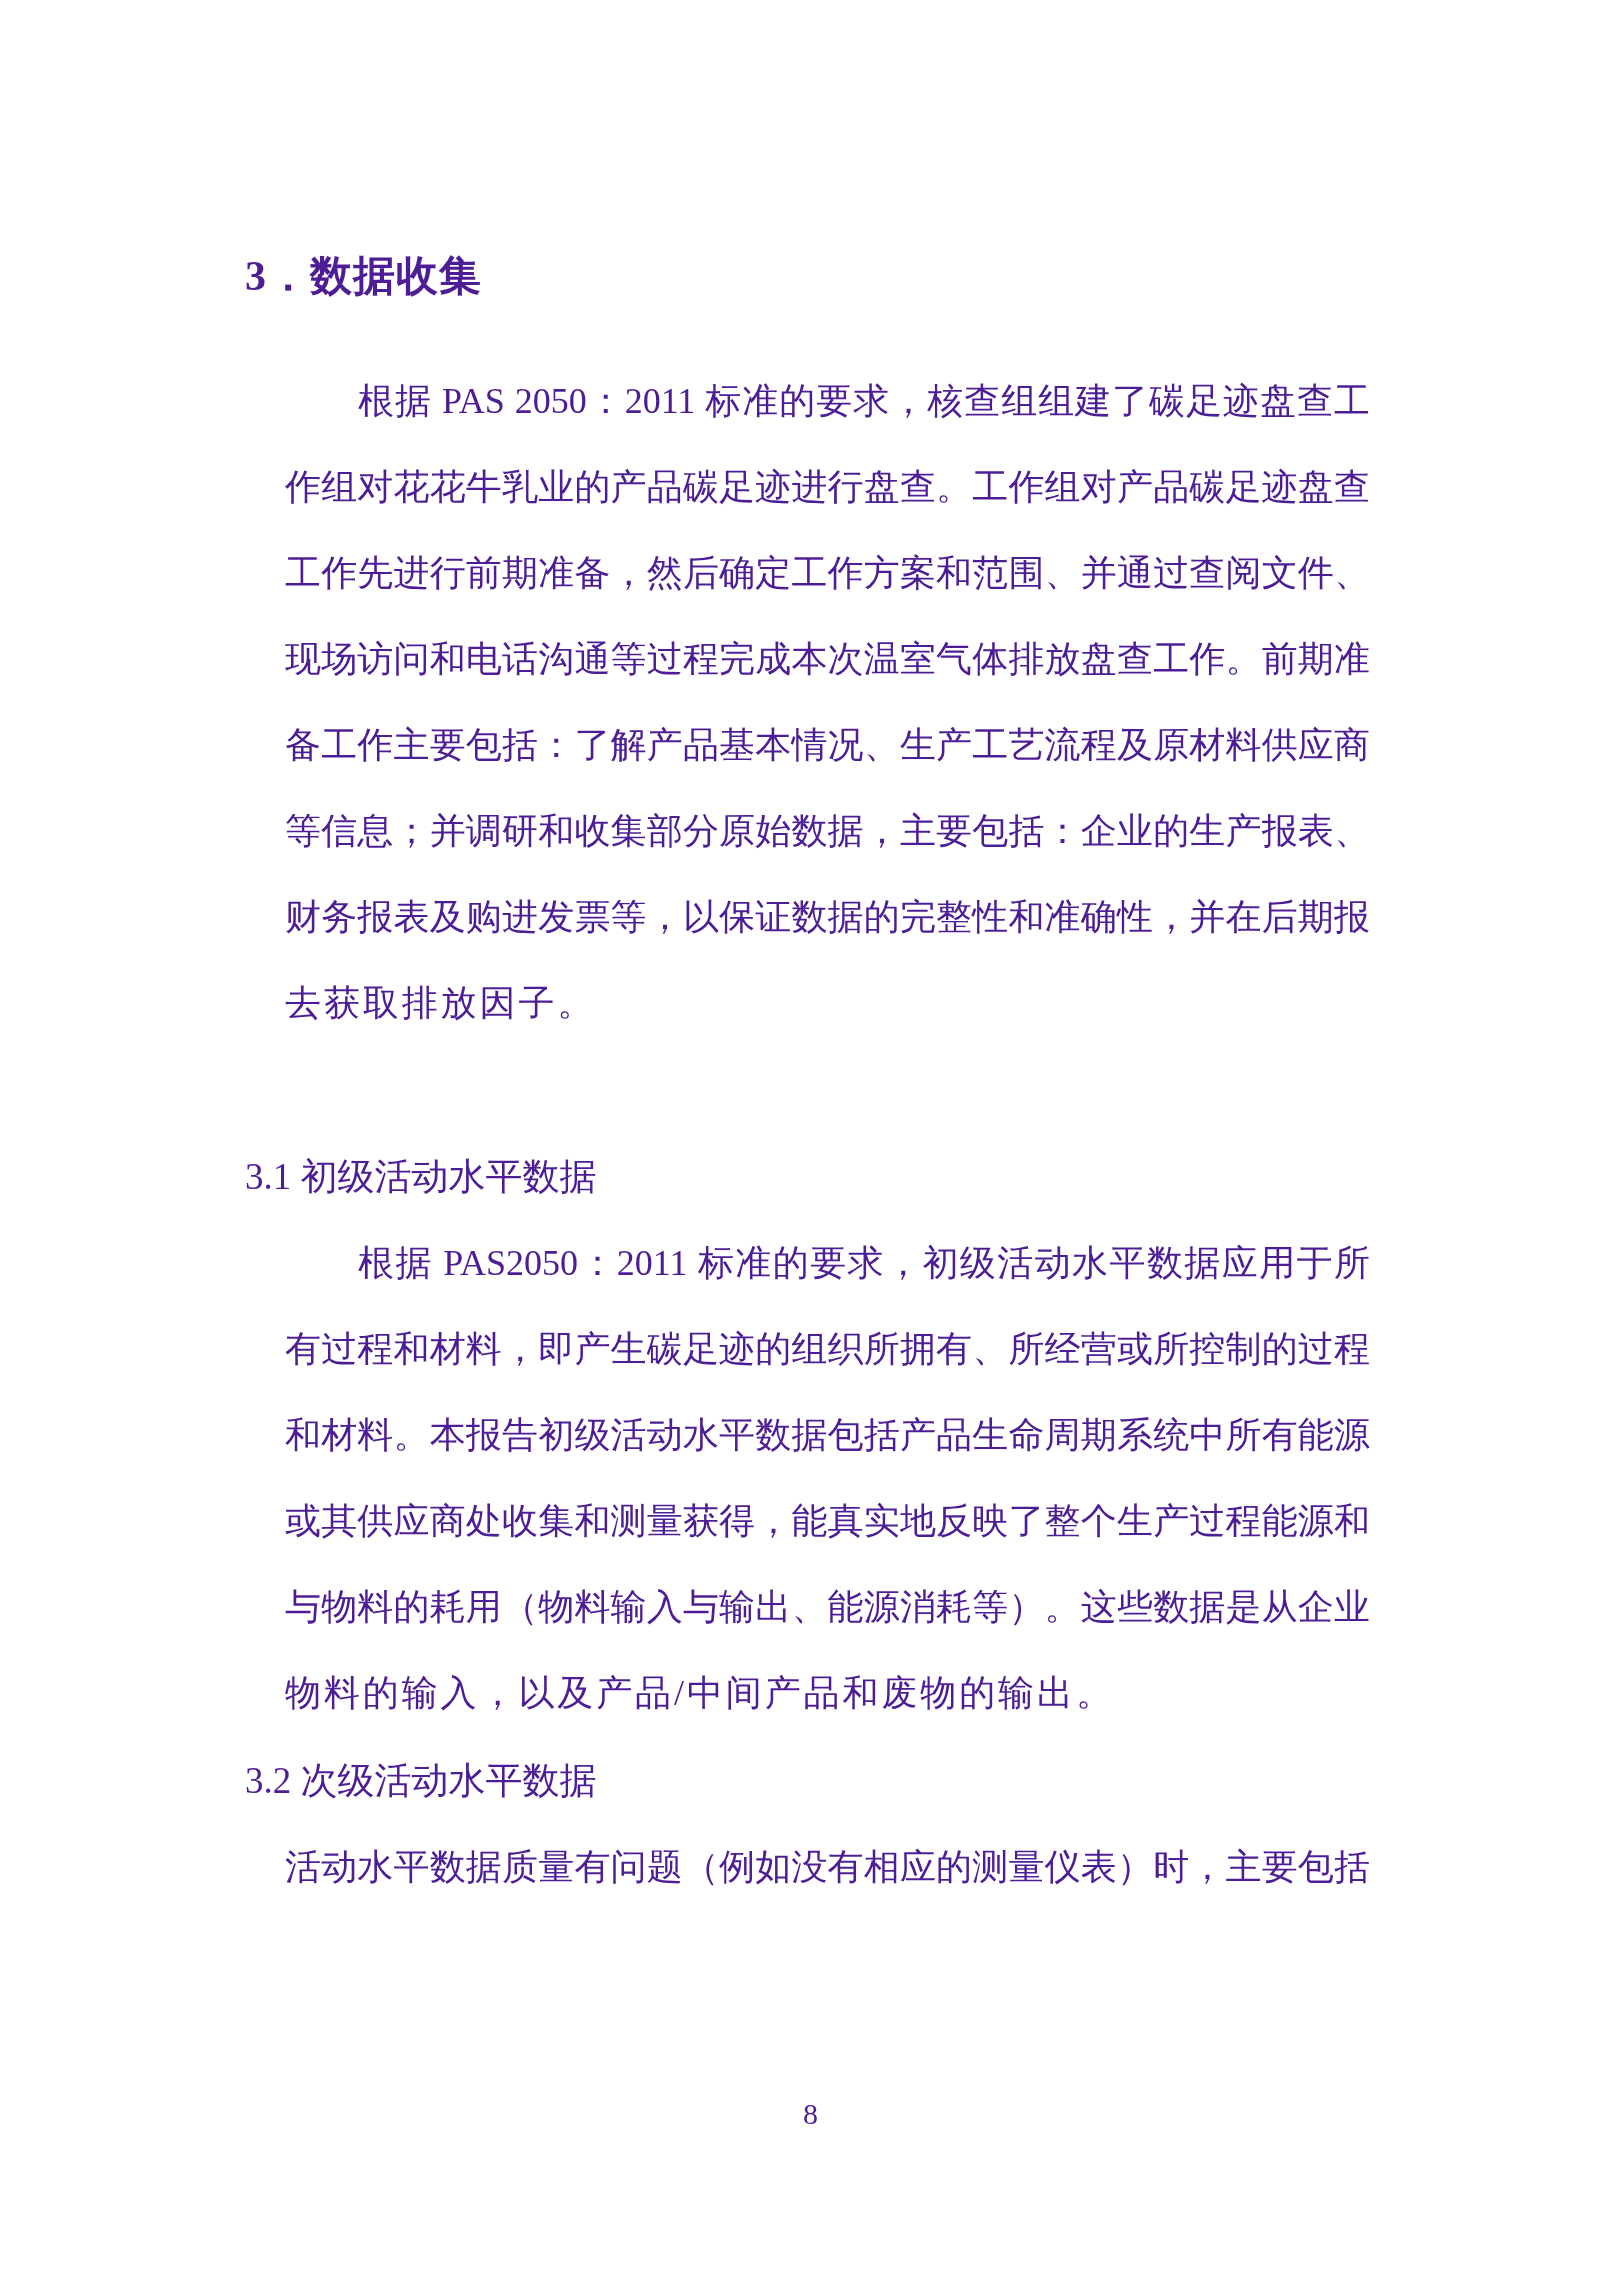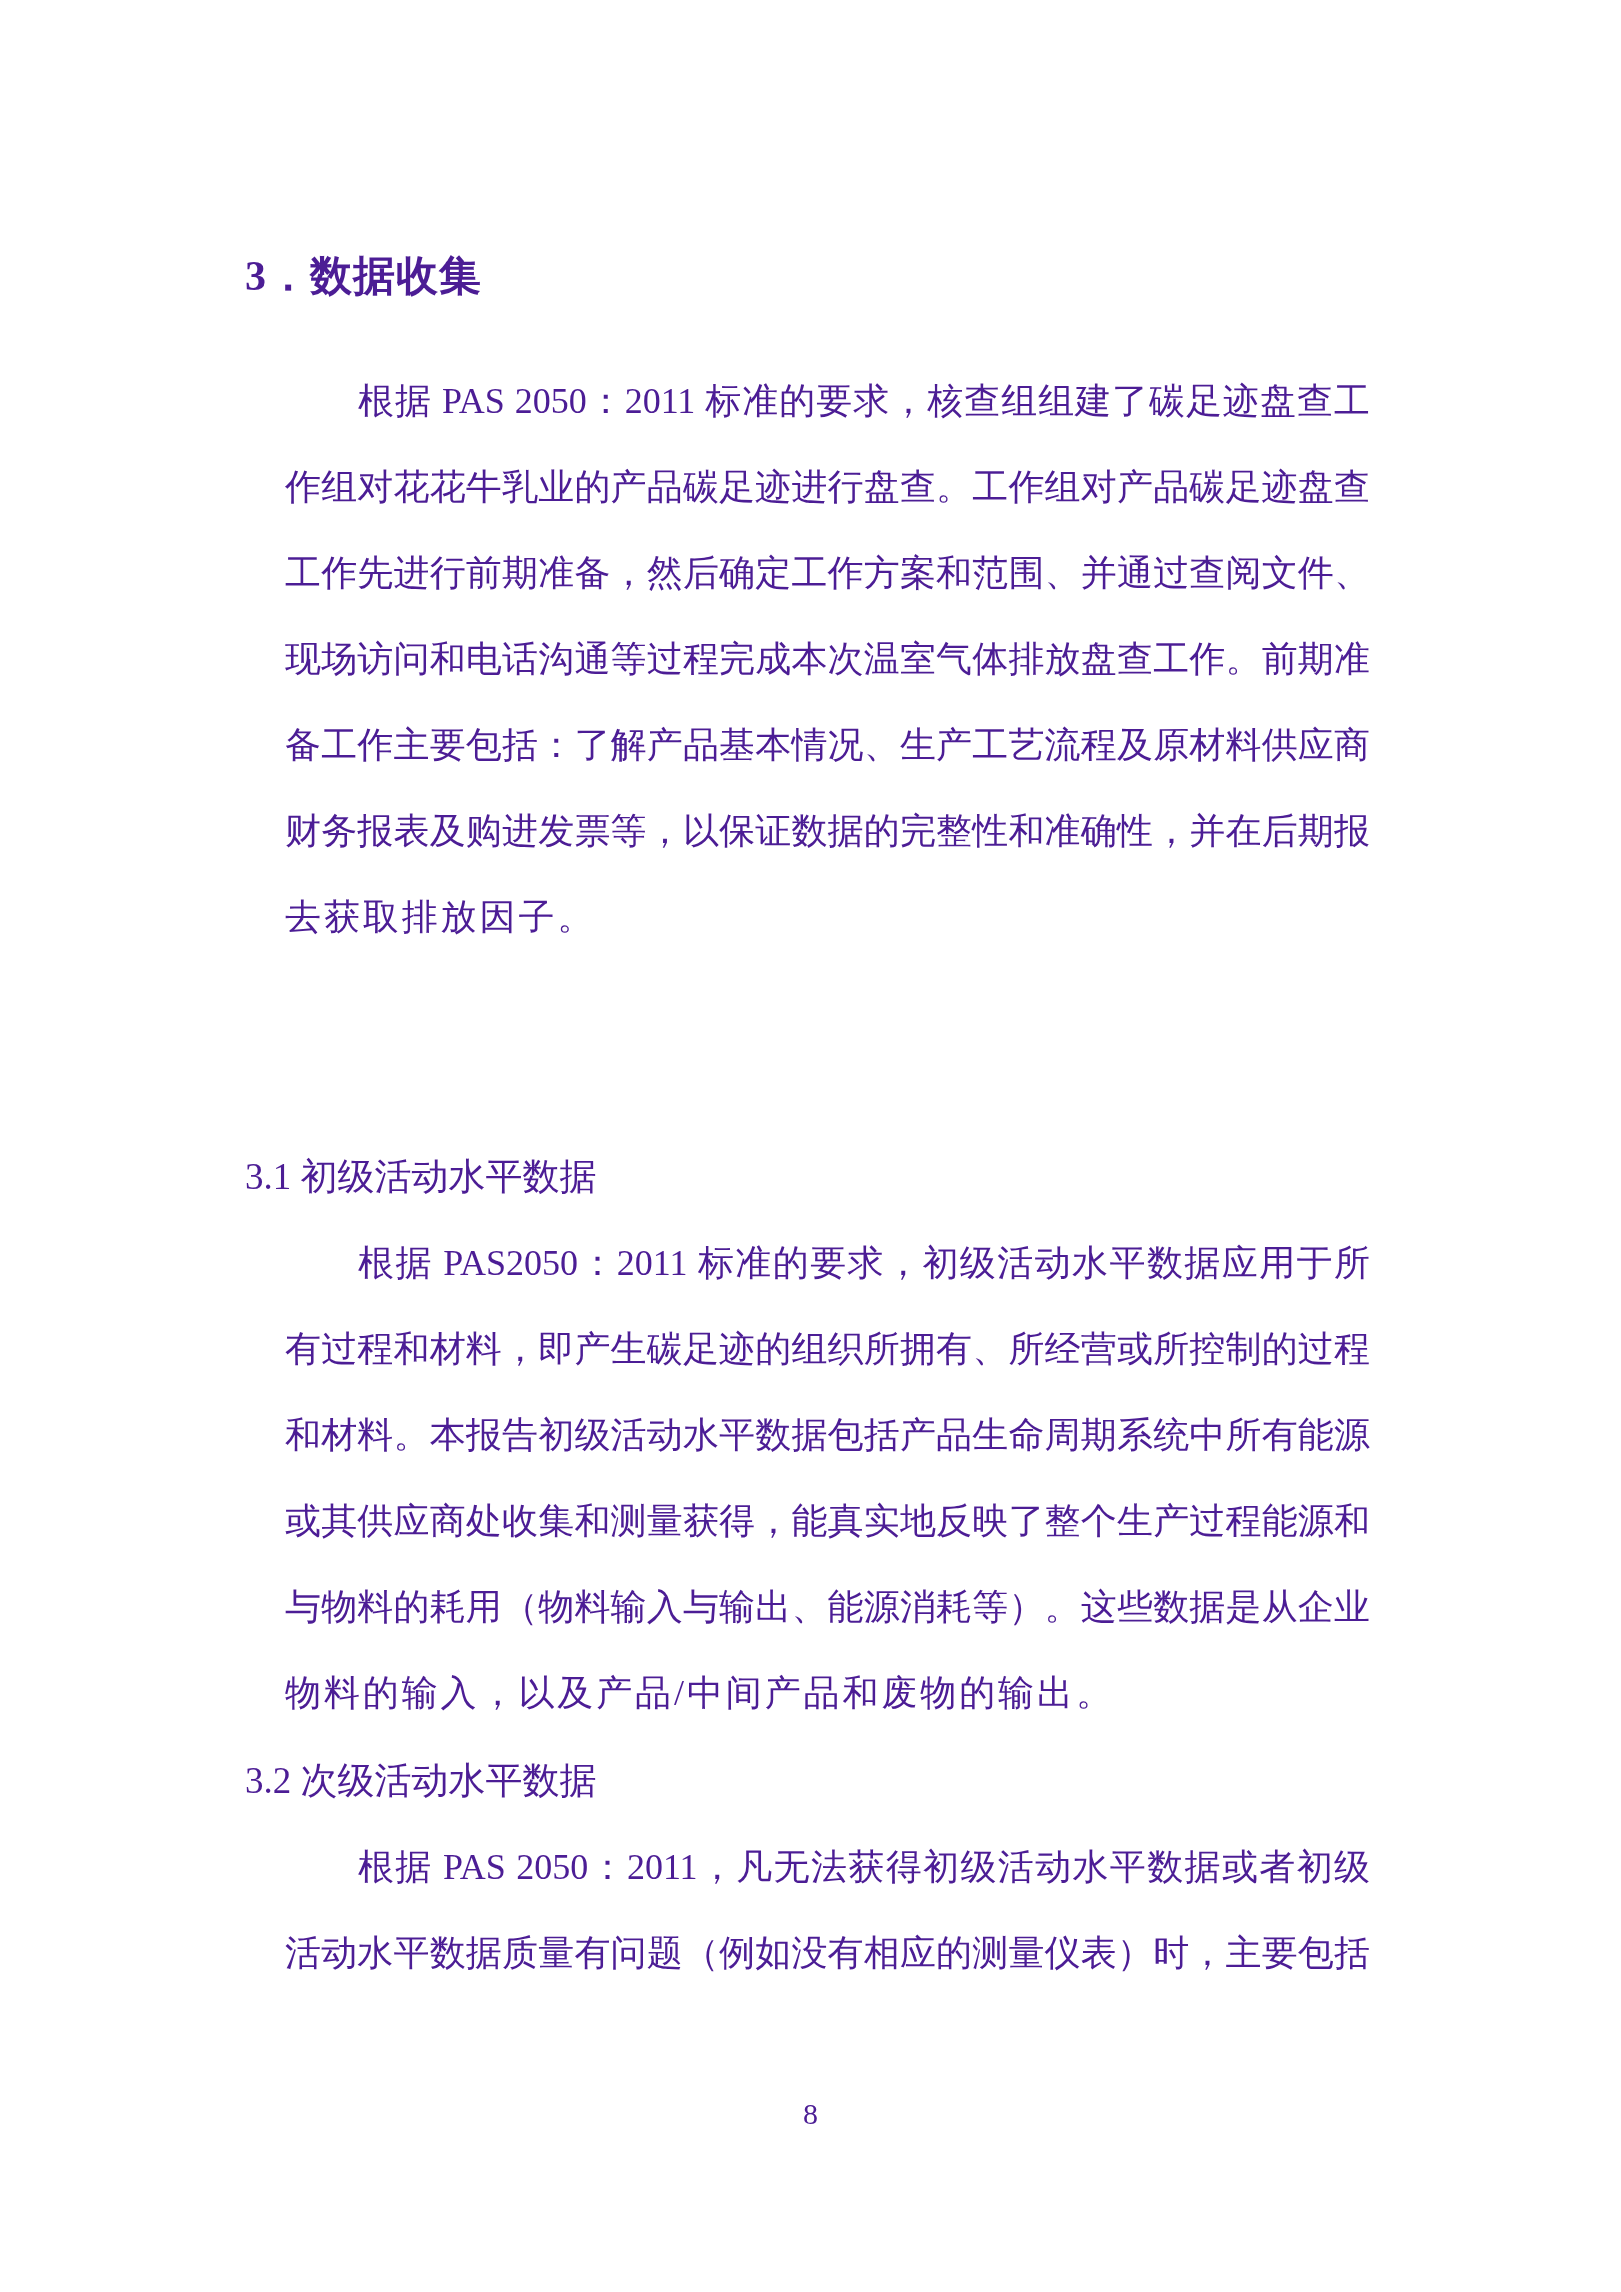--- a/index.html
+++ b/index.html
@@ -79,38 +79,38 @@
 <div class="page">
 
   <div class="doc-title">3．数据收集</div>
 
   <div class="para" id="para1">
     <div class="line first">根据 PAS 2050：2011 标准的要求，核查组组建了碳足迹盘查工</div>
     <div class="line">作组对花花牛乳业的产品碳足迹进行盘查。工作组对产品碳足迹盘查</div>
     <div class="line">工作先进行前期准备，然后确定工作方案和范围、并通过查阅文件、</div>
     <div class="line">现场访问和电话沟通等过程完成本次温室气体排放盘查工作。前期准</div>
     <div class="line">备工作主要包括：了解产品基本情况、生产工艺流程及原材料供应商</div>
+    <div class="line">等信息；并调研和收集部分原始数据，主要包括：企业的生产报表、</div>
     <div class="line">财务报表及购进发票等，以保证数据的完整性和准确性，并在后期报</div>
     <div class="line last">去获取排放因子。</div>
   </div>
 
   <div class="sub-heading" id="h31">3.1  初级活动水平数据</div>
 
   <div class="para" id="para2">
     <div class="line first">根据 PAS2050：2011 标准的要求，初级活动水平数据应用于所</div>
     <div class="line">有过程和材料，即产生碳足迹的组织所拥有、所经营或所控制的过程</div>
     <div class="line">和材料。本报告初级活动水平数据包括产品生命周期系统中所有能源</div>
     <div class="line">或其供应商处收集和测量获得，能真实地反映了整个生产过程能源和</div>
     <div class="line">与物料的耗用（物料输入与输出、能源消耗等）。这些数据是从企业</div>
     <div class="line last">物料的输入，以及产品/中间产品和废物的输出。</div>
   </div>
 
   <div class="sub-heading" id="h32">3.2  次级活动水平数据</div>
 
   <div class="para" id="para3">
-    <div class="line first">根据 PAS 2050：2011，凡无法获得初级活动水平数据或者初级</div>
     <div class="line">活动水平数据质量有问题（例如没有相应的测量仪表）时，主要包括</div>
   </div>
 
   <div class="page-number">8</div>
 
 </div>
 
 
 </body></html>

